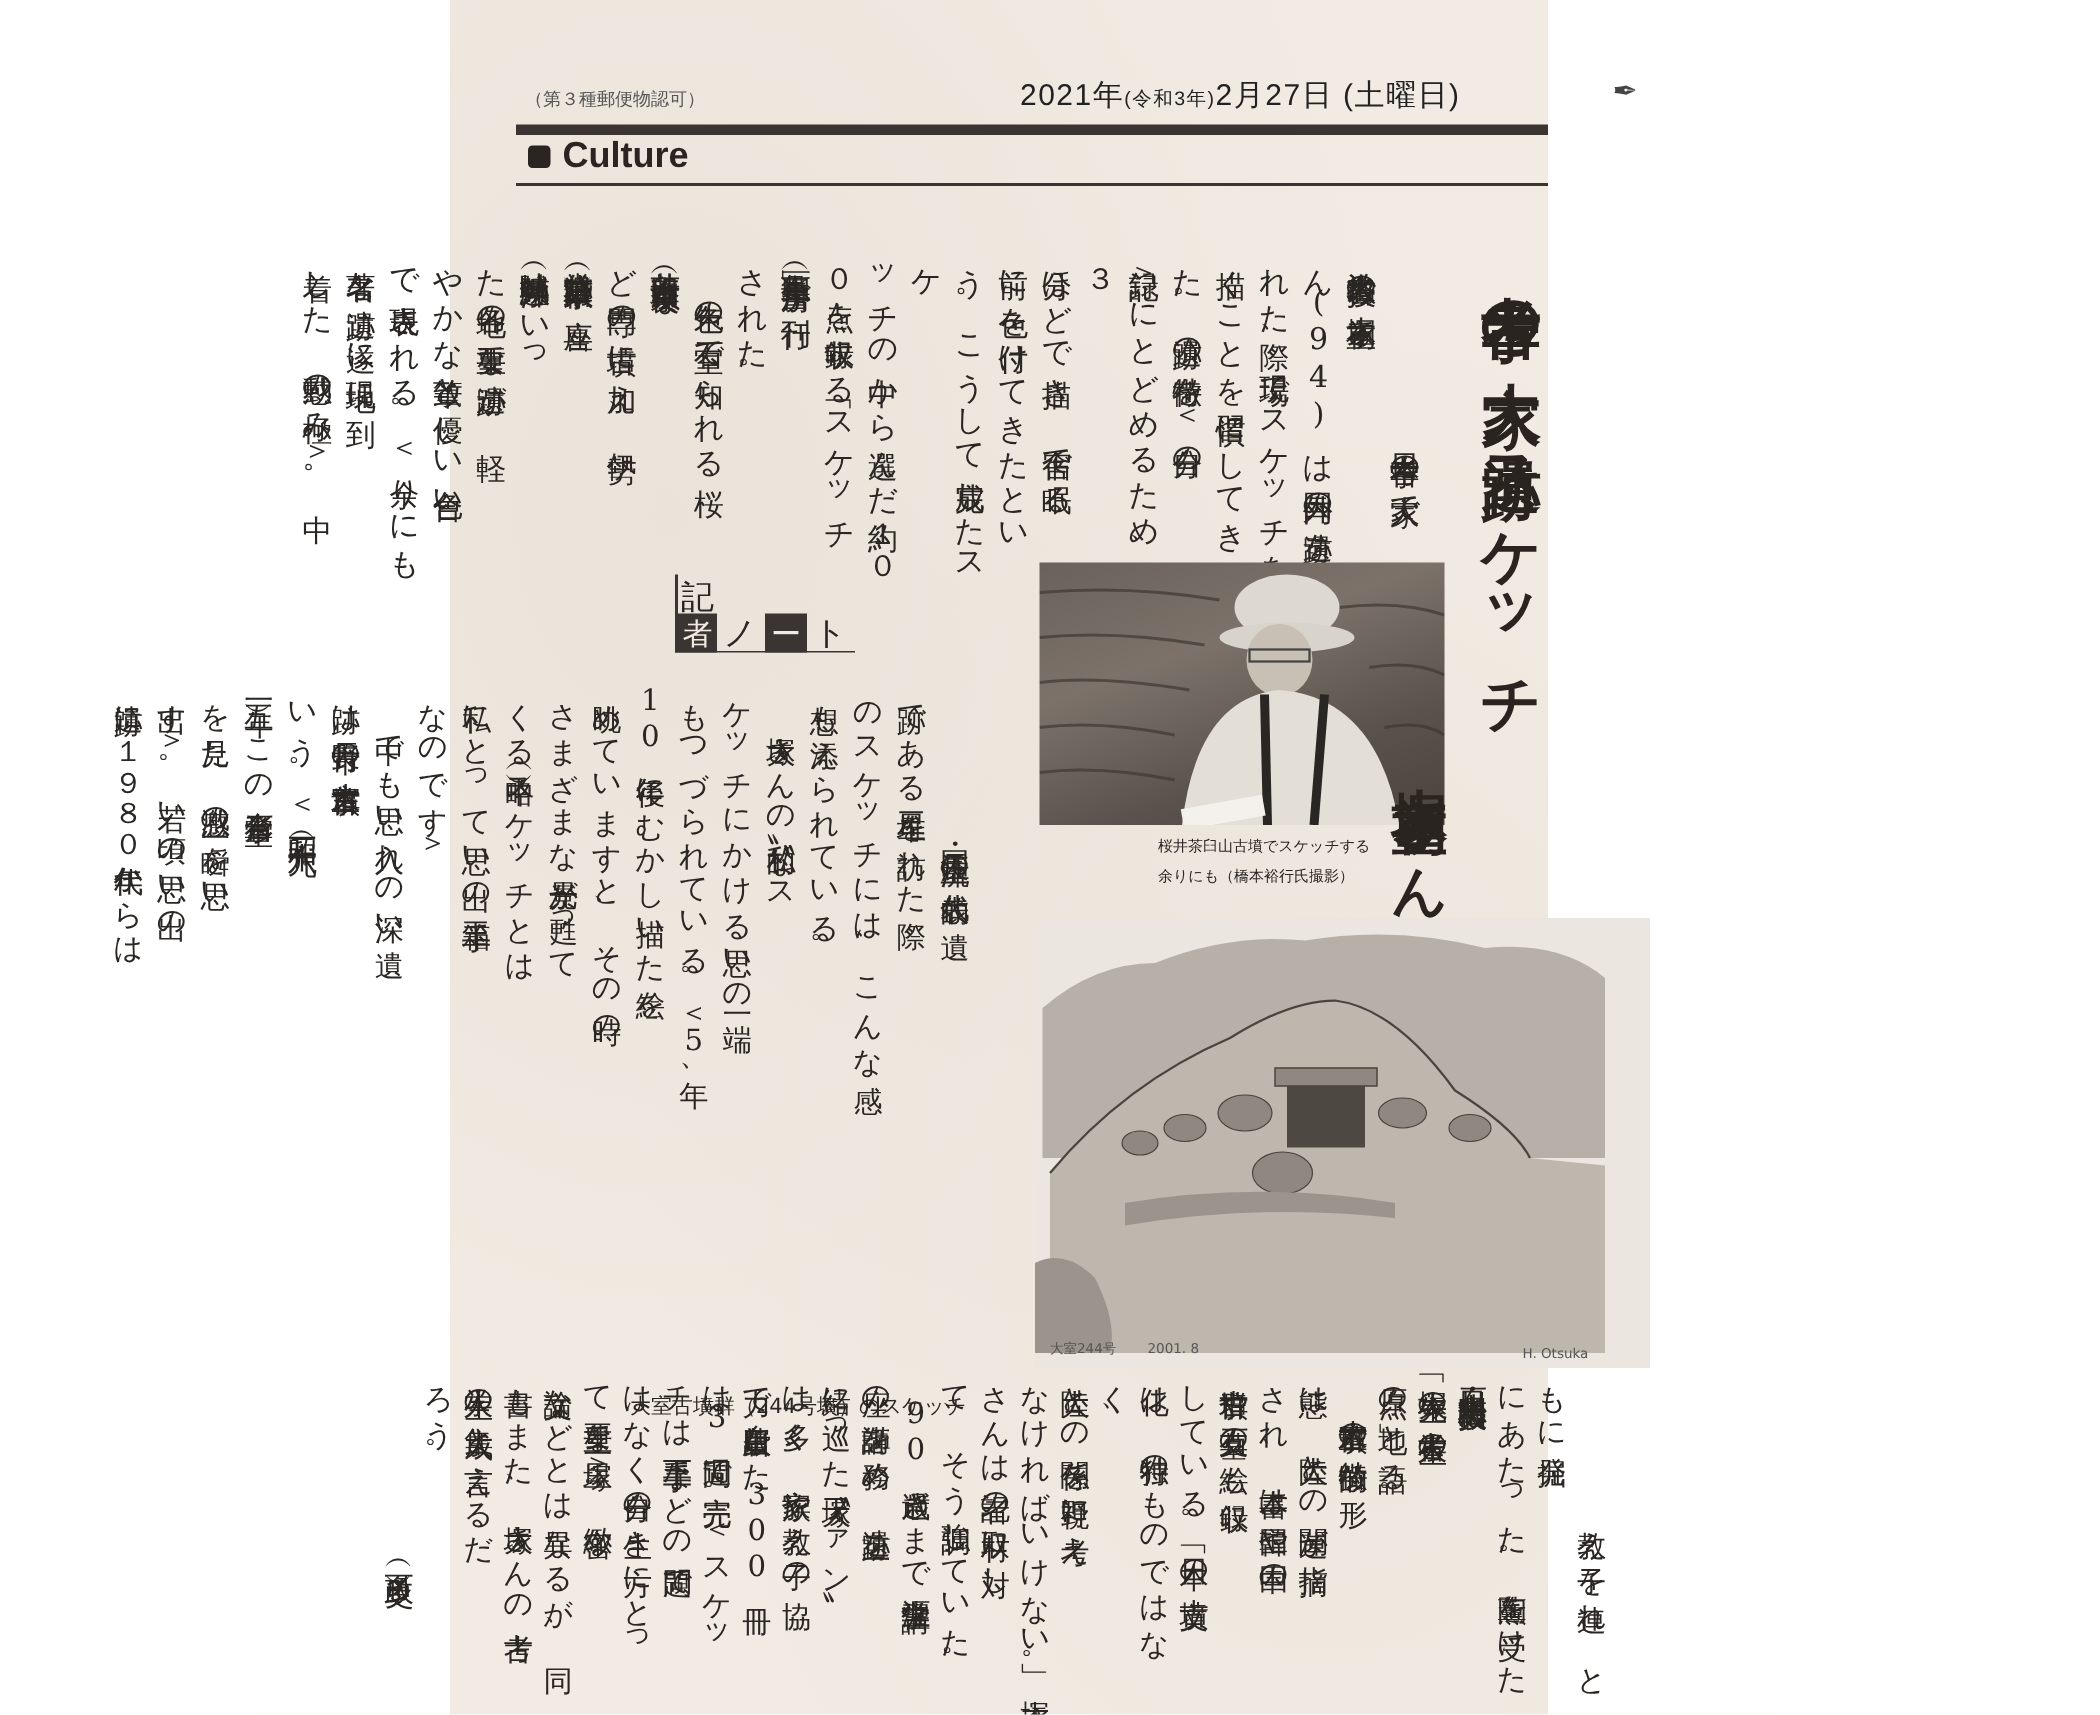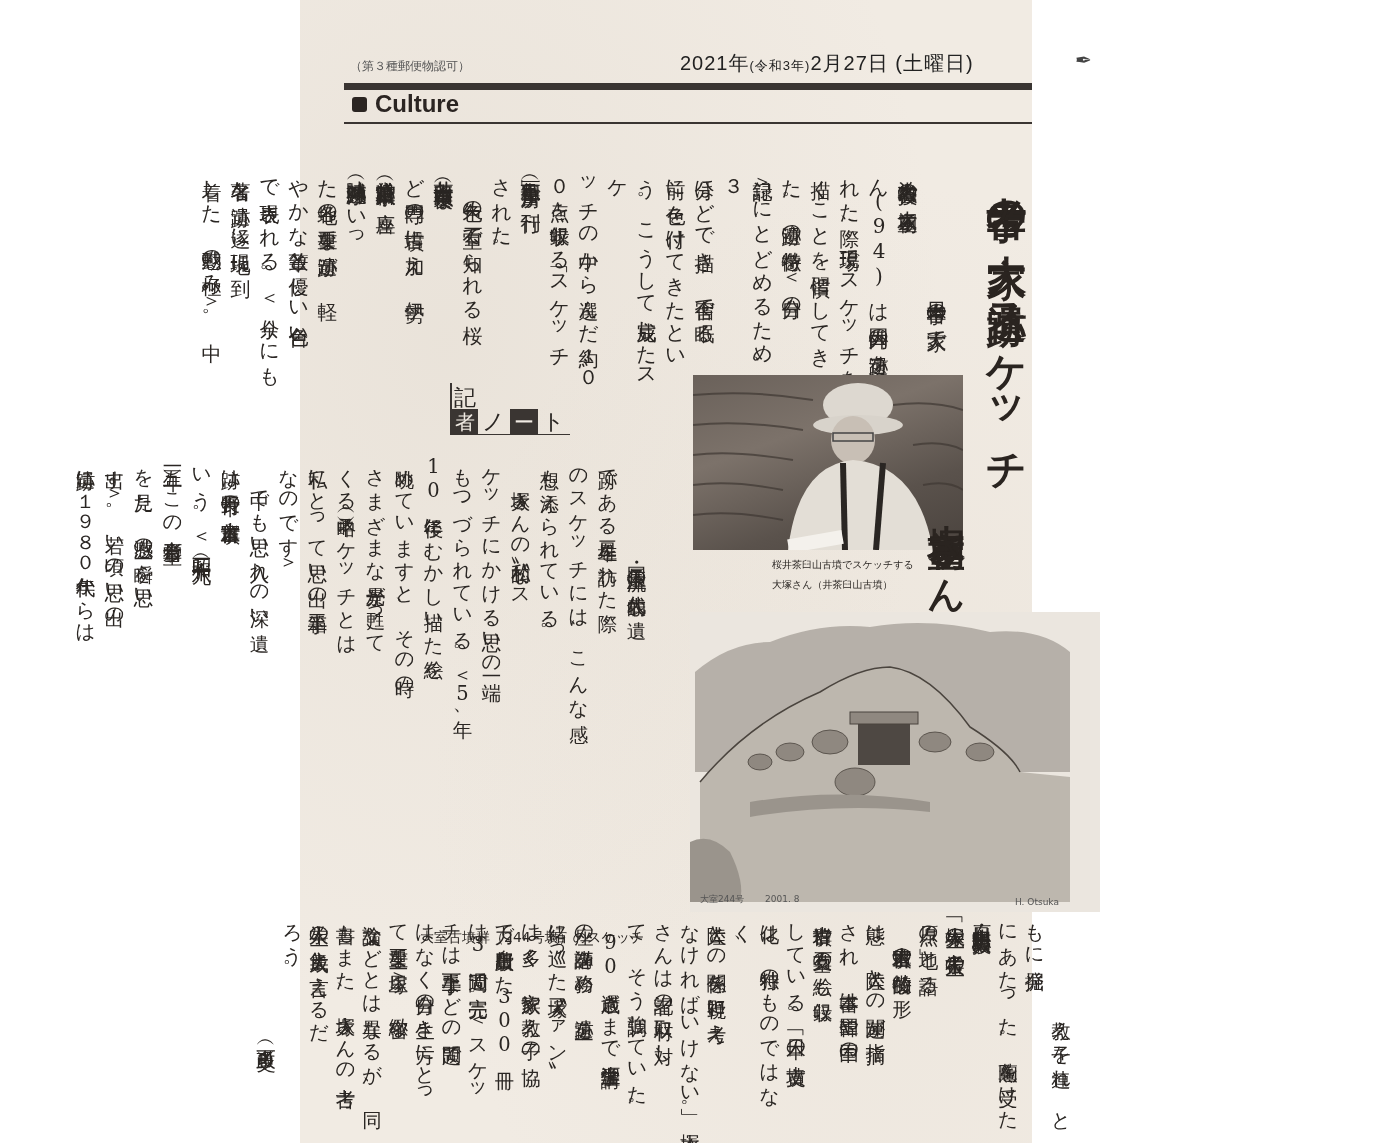--- a/index.html
+++ b/index.html
@@ -123,21 +123,21 @@
       <ellipse cx="160" cy="65" rx="22" ry="24" fill="#c8bfb5"></ellipse>
       <rect x="140" y="58" width="40" height="8" fill="none" stroke="#444" stroke-width="1.5"></rect>
       <path d="M95 175 Q105 90 160 85 Q225 90 240 175 Z" fill="#e3ded6"></path>
       <path d="M150 88 L152 175" stroke="#2a2623" stroke-width="6"></path>
       <path d="M190 88 L183 175" stroke="#2a2623" stroke-width="6"></path>
       <rect x="95" y="160" width="55" height="14" fill="#f4f1ec" transform="rotate(-10 120 167)"></rect>
     </svg>
   </div>
   <div class="caption1">
     <div>桜井茶臼山古墳でスケッチする</div>
-    <div>大塚さん（井茶臼山古墳）</div>
+    <div>余りにも（橋本裕行氏撮影）</div>
   </div>
 
   <div class="headline2">大塚初重さんの画集刊行</div>
 
   <div class="vcol" style="left:30px; top:455px; height:420px; width:350px; font-size:19.5px; line-height:29px;">
     <span id="body-middle">国・長江上流の代表的な遺
 跡である三星堆を訪れた際
 のスケッチには、こんな感
 想も添えられている。
 　大塚さんの〝私的〟なス

